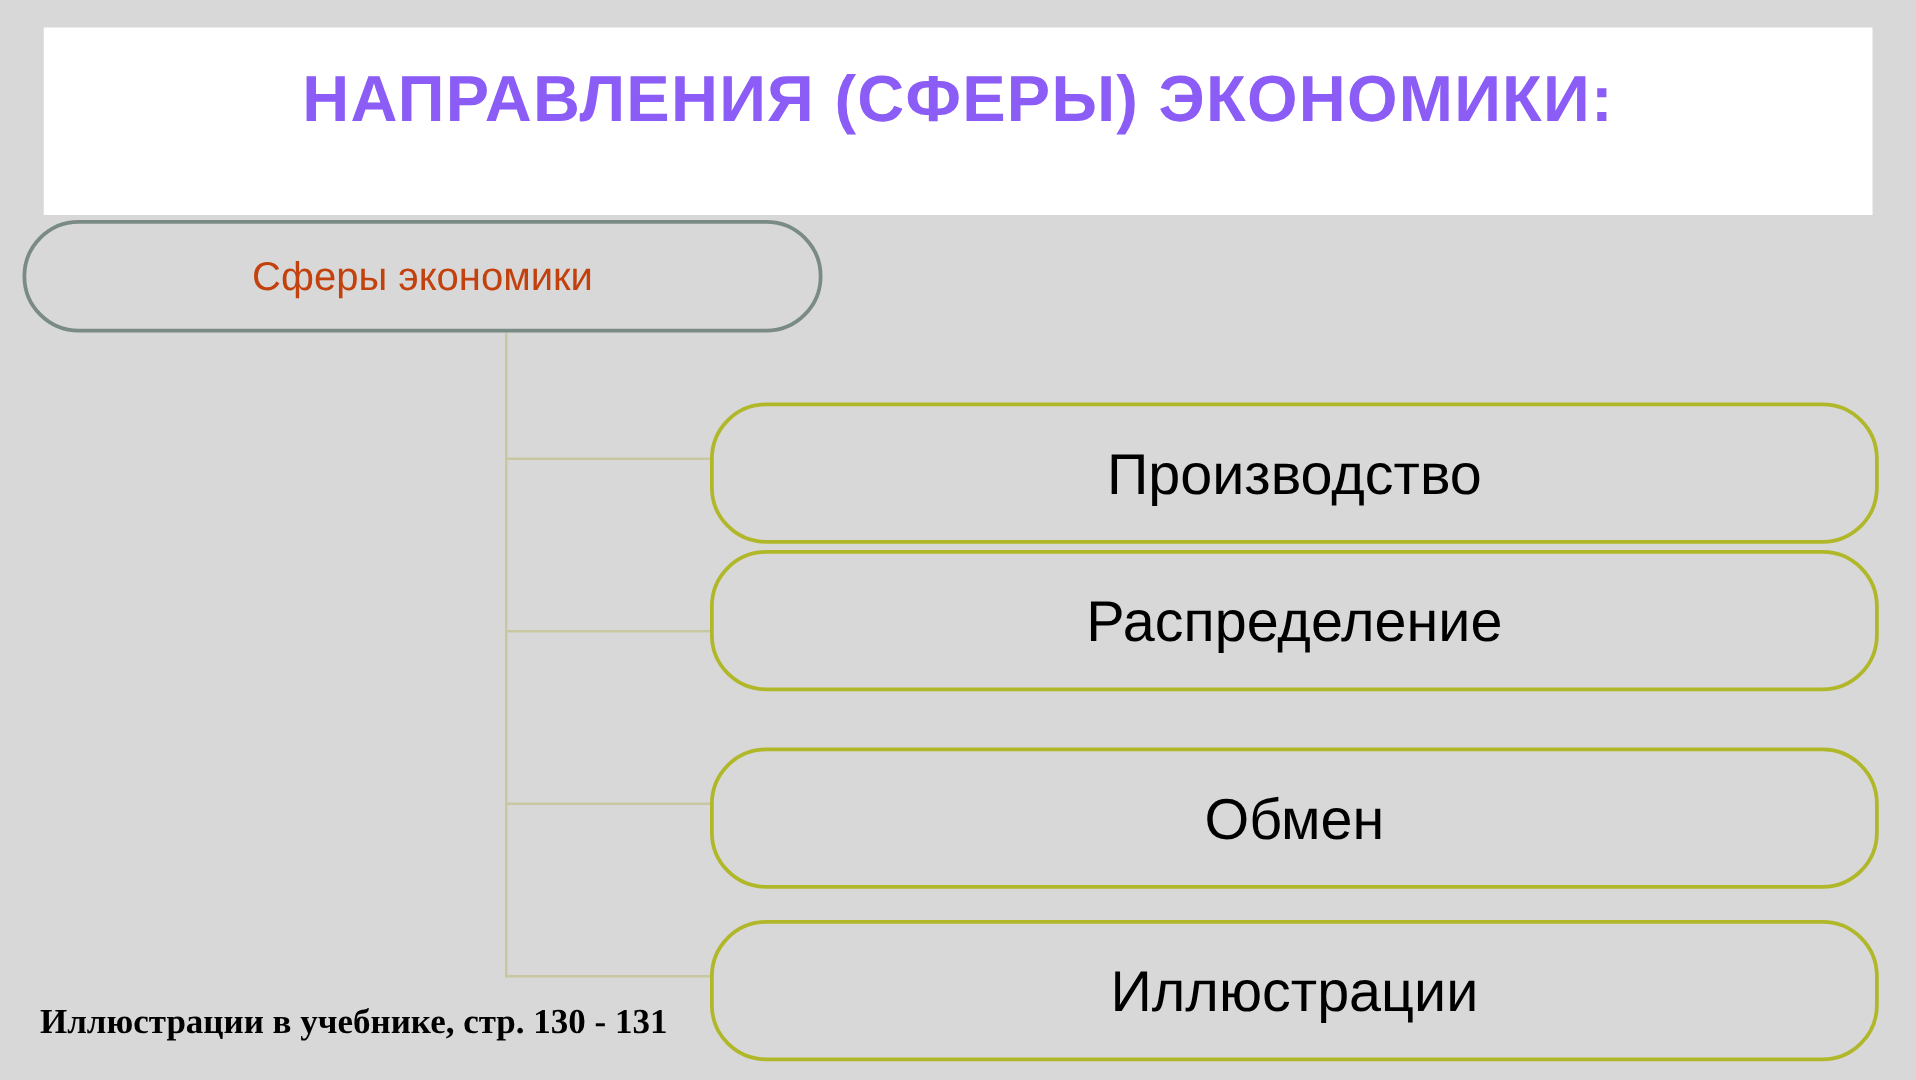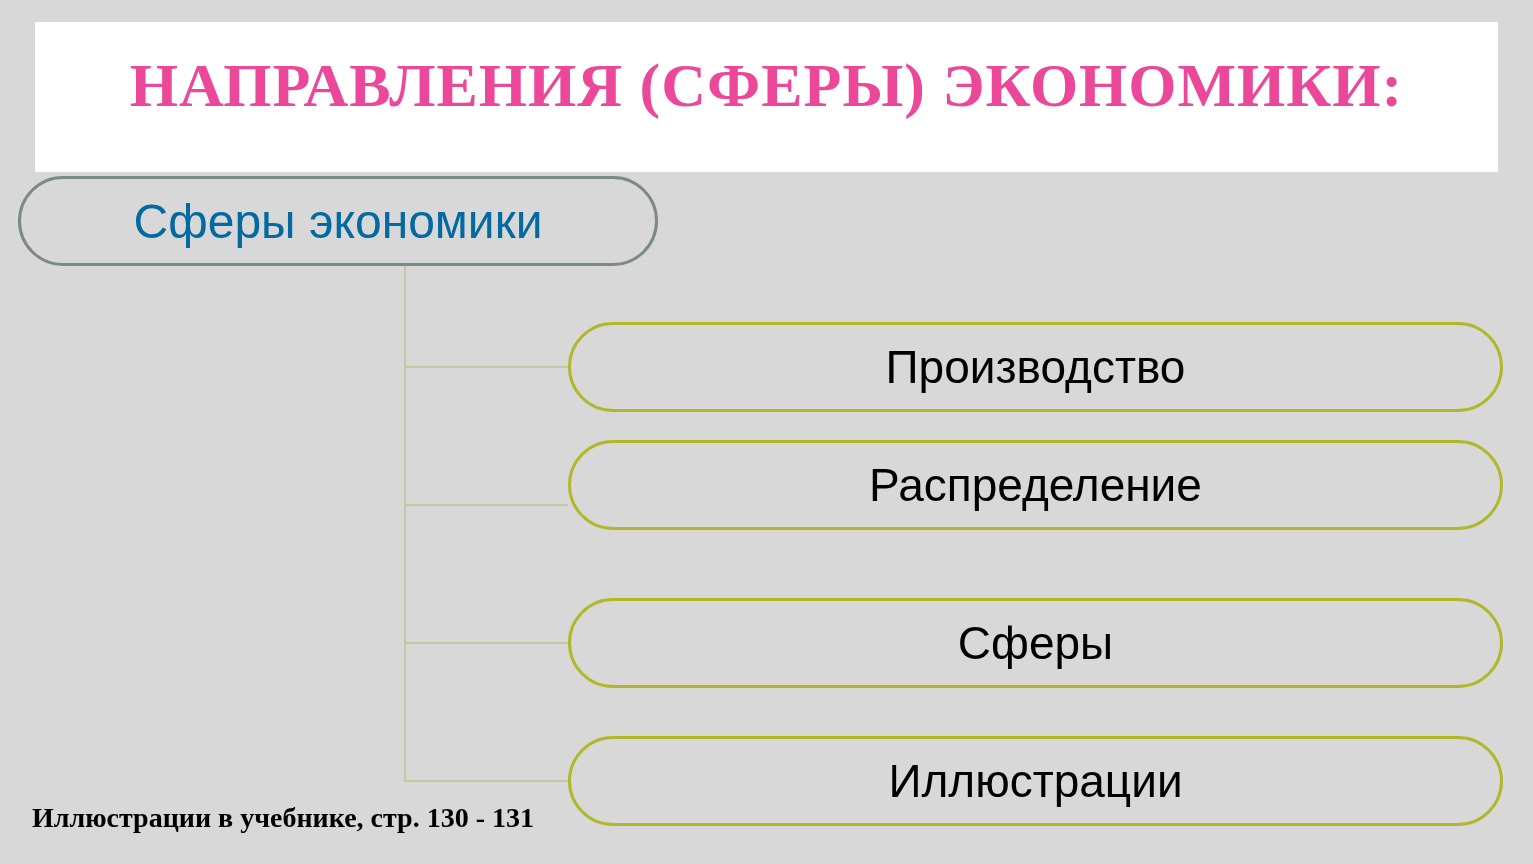--- a/index.html
+++ b/index.html
@@ -18,48 +18,48 @@
     left: 35px;
     right: 35px;
     height: 150px;
     background: #ffffff;
     display: flex;
     align-items: flex-start;
     justify-content: center;
     padding-top: 28px;
   }
   .title-text {
-    font-family: Liberation Serif, serif;
-    font-size: 62px;
+    font-family: Liberation Sans, sans-serif;
+    font-size: 52px;
     font-weight: bold;
-    color: #ec4899;
+    color: #8b5cf6;
     letter-spacing: 1px;
   }
   .root-node {
     position: absolute;
     top: 176px;
     left: 18px;
     width: 640px;
     height: 90px;
     border: 3px solid #7a8a84;
     border-radius: 45px;
     background: #d8d8d8;
     display: flex;
     align-items: center;
     justify-content: center;
   }
   .root-text {
-    font-size: 48px;
-    color: #0369a1;
+    font-size: 32px;
+    color: #c2410c;
   }
   .child-node {
     position: absolute;
     right: 30px;
     width: 935px;
-    height: 90px;
+    height: 113px;
     border: 3px solid #b0b82a;
     border-radius: 45px;
     background: #d8d8d8;
     display: flex;
     align-items: center;
     justify-content: center;
   }
   .child-node.n1 { top: 322px; }
   .child-node.n2 { top: 440px; }
   .child-node.n3 { top: 598px; }
@@ -115,19 +115,19 @@
   <span class="root-text">Сферы экономики</span>
 </div>
 
 <div class="child-node n1">
   <span class="child-text">Производство</span>
 </div>
 <div class="child-node n2">
   <span class="child-text">Распределение</span>
 </div>
 <div class="child-node n3">
-  <span class="child-text">Сферы</span>
+  <span class="child-text">Обмен</span>
 </div>
 <div class="child-node n4">
   <span class="child-text">Иллюстрации</span>
 </div>
 
 <div class="footer-note">Иллюстрации в учебнике, стр. 130 - 131</div>
 
 </body></html>

